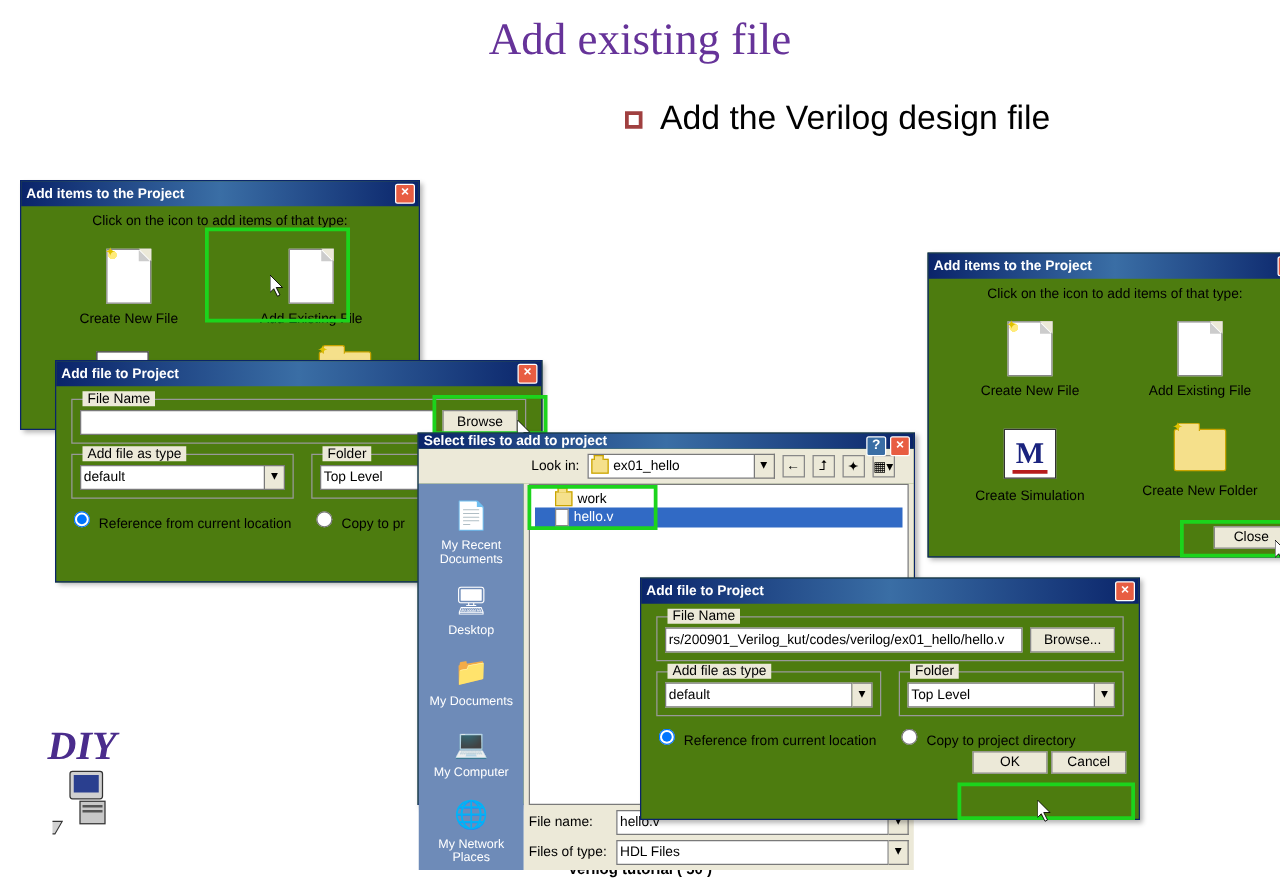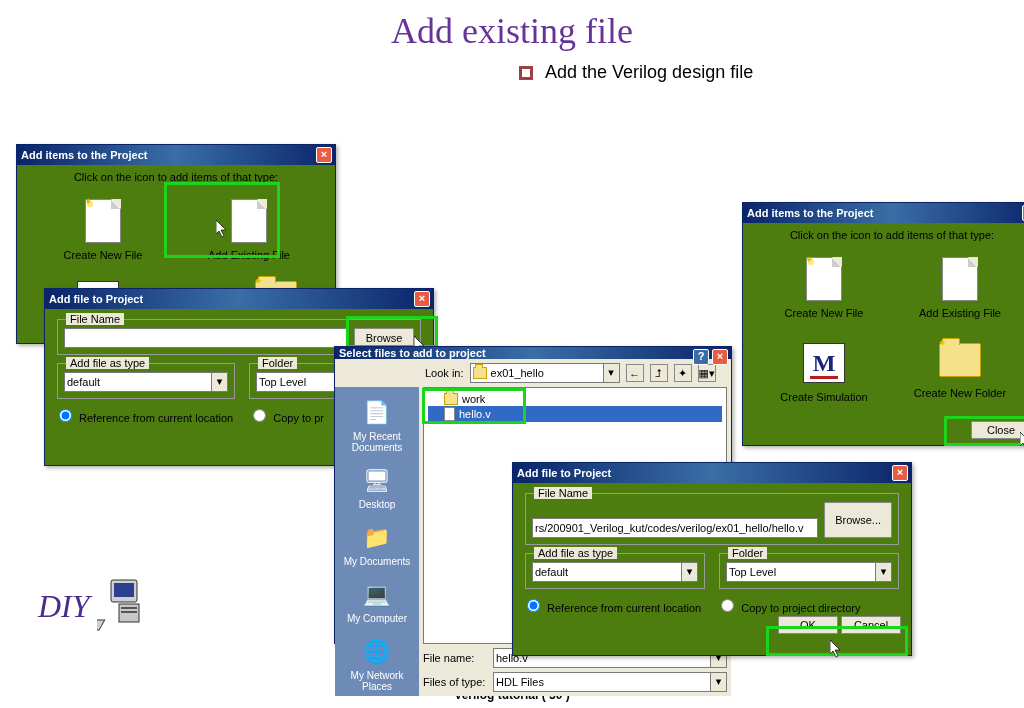--- a/index.html
+++ b/index.html
@@ -1,23 +1,23 @@
 <!DOCTYPE html>
 <html><head>
 <meta charset="utf-8">
 <style>
   * { box-sizing: border-box; margin: 0; padding: 0; }
   body { font-family: "Tahoma", Arial, sans-serif; font-size: 11px; background: #fff; width: 1024px; height: 708px; position: relative; overflow: hidden; }
   .slide-title { position: absolute; top: 10px; left: 50%; transform: translateX(-50%); color: #663399; font-family: "Times New Roman", serif; font-size: 36px; font-weight: normal; }
-  .subtitle { position: absolute; top: 62px; left: 500px; font-size: 18px; font-family: Arial, sans-serif; color: #000; margin-left: 19px; }
+  .subtitle { position: absolute; top: 79px; left: 500px; font-size: 27px; font-family: Arial, sans-serif; color: #000; }
   .sub-bullet { display:inline-block; width:14px; height:14px; background:#a04040; margin-right:8px; vertical-align:middle; position:relative; }
   .sub-bullet::before{content:""; position:absolute; inset:3px; background:#fff;}
   .footer { position: absolute; bottom: 6px; left: 50%; transform: translateX(-50%); font-size: 12px; font-weight: bold; font-family: Arial; }
   .diy { position: absolute; left: 38px; top: 578px; width: 110px; }
-  .diy-text { color:#4a2c8c; font-family:"Times New Roman",serif; font-size:32px; font-style:italic; font-weight:normal; display:inline-block; vertical-align:middle; }
+  .diy-text { color:#4a2c8c; font-family:"Times New Roman",serif; font-size:32px; font-style:italic; font-weight:bold; display:inline-block; vertical-align:middle; }
   .computer-icon { display:inline-block; vertical-align:middle; margin-left:4px; }
   
   .win { position: absolute; background:#4d7c0f; border:1px solid #0a246a; box-shadow:2px 2px 4px rgba(0,0,0,0.3); }
   .titlebar { background: linear-gradient(to right,#0a246a,#3a6ea5,#0a246a); color:#fff; height:20px; display:flex; align-items:center; padding:0 4px; font-weight:bold; font-size:11px; position:relative; }
   .titlebar .close { position:absolute; right:3px; top:2px; width:16px; height:16px; background:#e85d42; border:1px solid #fff; border-radius:2px; color:#fff; text-align:center; line-height:13px; font-size:11px; font-weight:bold; cursor:pointer; }
   .titlebar .help { position:absolute; right:22px; top:2px; width:16px; height:16px; background:#3a6ea5; border:1px solid #fff; border-radius:2px; color:#fff; text-align:center; line-height:13px; font-size:11px; font-weight:bold; cursor:pointer; }
   .body-area { padding:6px 10px 10px 10px; }
   .instr { font-size:11px; text-align:center; margin-bottom:6px; }
   .icons-grid { display:flex; flex-wrap:wrap; justify-content:space-around; gap:8px 2px; padding:4px 4px 10px 4px; }
   .icon-item { width:110px; text-align:center; cursor:pointer; padding:6px 0; }
@@ -216,21 +216,21 @@
 
 <div class="win" style="left:512px; top:462px; width:400px; height:194px;">
   <div class="titlebar">
     <span>Add file to Project</span>
     <div class="close">×</div>
   </div>
   <div class="body-area">
     <div class="fieldset">
       <div class="legend">File Name</div>
       <div style="display:flex; gap:6px;">
-        <input class="text-input" style="flex: 1 1 0%; margin-top: 16px;" value="rs/200901_Verilog_kut/codes/verilog/ex01_hello/hello.v">
+        <input class="text-input" style="flex: 1 1 0%;" value="rs/200901_Verilog_kut/codes/verilog/ex01_hello/hello.v">
         <button class="btn">Browse...</button>
       </div>
     </div>
     <div style="display:flex; gap:10px;">
       <div class="fieldset" style="flex:1">
         <div class="legend">Add file as type</div>
         <div class="combo">
           <input class="text-input" value="default" style="">
           <div class="drop">▾</div>
         </div>

